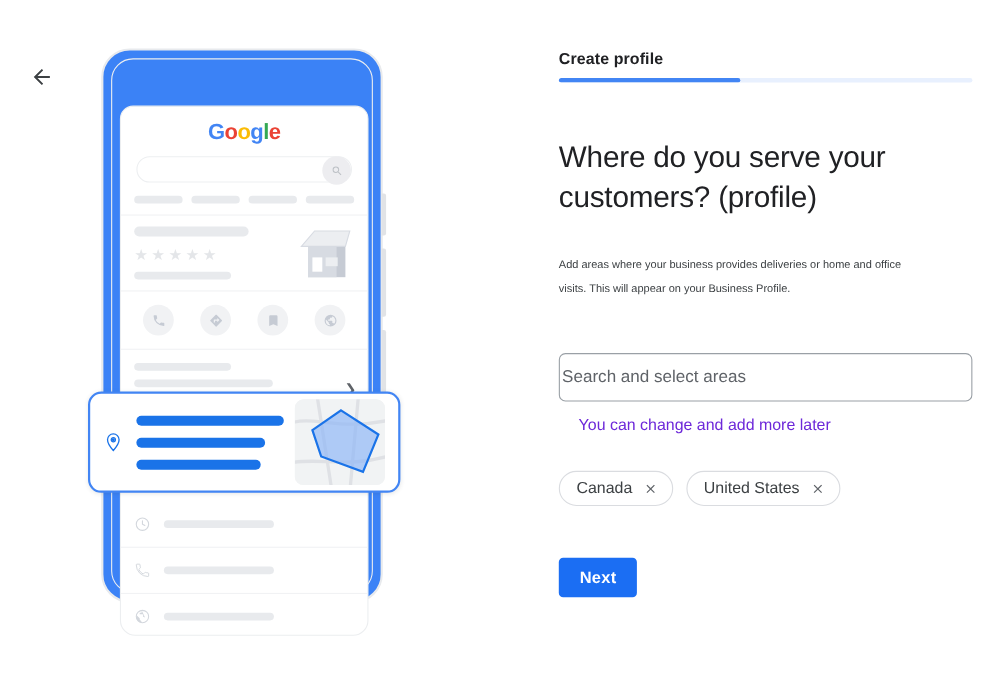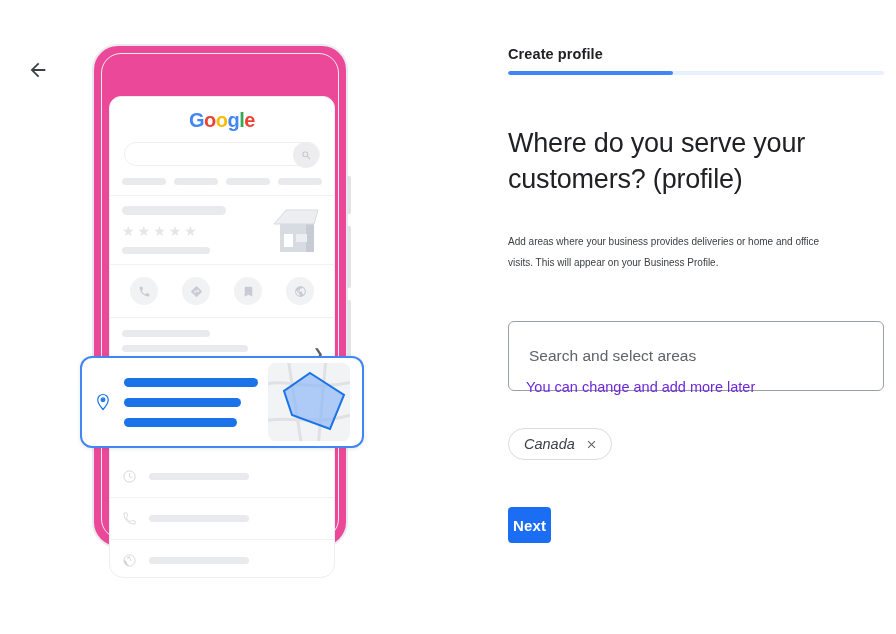--- a/index.html
+++ b/index.html
@@ -39,21 +39,21 @@
   }
 
   .phone {
     position: absolute;
     left: 92px;
     top: 44px;
     width: 256px;
     height: 504px;
     border: 2px solid #e8eaed;
     border-radius: 26px;
-    background: #ec4899;
+    background: #3b82f6;
     box-sizing: border-box;
   }
   .phone-inner-frame {
     position: absolute;
     left: 7px;
     top: 7px;
     right: 7px;
     bottom: 7px;
     border: 1px solid #eceef0;
     border-radius: 20px;
@@ -321,27 +321,27 @@
     width: 330px;
     font-size: 10px;
     line-height: 21px;
     color: #3c4043;
   }
   .search-field {
     position: absolute;
     top: 321px;
     left: 0;
     width: 376px;
-    height: 70px;
+    height: 44px;
     border: 1px solid #9aa0a6;
     border-radius: 6px;
     box-sizing: border-box;
     display: flex;
     align-items: center;
-    padding: 0 18px;
+    padding: 0 0;
     background: #fff;
   }
   .search-field input {
     border: none;
     outline: none;
     width: 100%;
     font-size: 15.5px;
     font-family: "Liberation Sans", sans-serif;
     color: #202124;
     background: transparent;
@@ -368,35 +368,34 @@
     gap: 10px;
     height: 32px;
     padding: 0 13px 0 15px;
     border: 1px solid #dadce0;
     border-radius: 16px;
     font-size: 14.5px;
     color: #3c4043;
     background: #fff;
     cursor: pointer;
     box-sizing: border-box;
-    font-style: italic;
   }
   .chip .x {
     color: #5f6368;
     font-size: 14px;
     line-height: 1;
     display: flex;
     align-items: center;
   }
   .next-btn {
     position: absolute;
     top: 507px;
     left: 0;
     height: 36px;
-    padding: 0 5px;
+    padding: 0 19px;
     background: #1b6ef3;
     color: #ffffff;
     border: none;
     border-radius: 4px;
     font-size: 15px;
     font-weight: bold;
     font-family: "Liberation Sans", sans-serif;
     cursor: pointer;
     letter-spacing: 0.2px;
   }
@@ -562,16 +561,24 @@
 
   <div class="chips">
     <div class="chip">
       <span>Canada</span>
       <span class="x">
         <svg width="13" height="13" viewBox="0 0 24 24">
           <path d="M19 6.4L17.6 5 12 10.6 6.4 5 5 6.4 10.6 12 5 17.6 6.4 19 12 13.4 17.6 19 19 17.6 13.4 12z" fill="#5f6368"></path>
         </svg>
       </span>
     </div>
+    <div class="chip">
+      <span>United States</span>
+      <span class="x">
+        <svg width="13" height="13" viewBox="0 0 24 24">
+          <path d="M19 6.4L17.6 5 12 10.6 6.4 5 5 6.4 10.6 12 5 17.6 6.4 19 12 13.4 17.6 19 19 17.6 13.4 12z" fill="#5f6368"></path>
+        </svg>
+      </span>
+    </div>
   </div>
 
   <button class="next-btn">Next</button>
 </div>
 
 </body></html>

